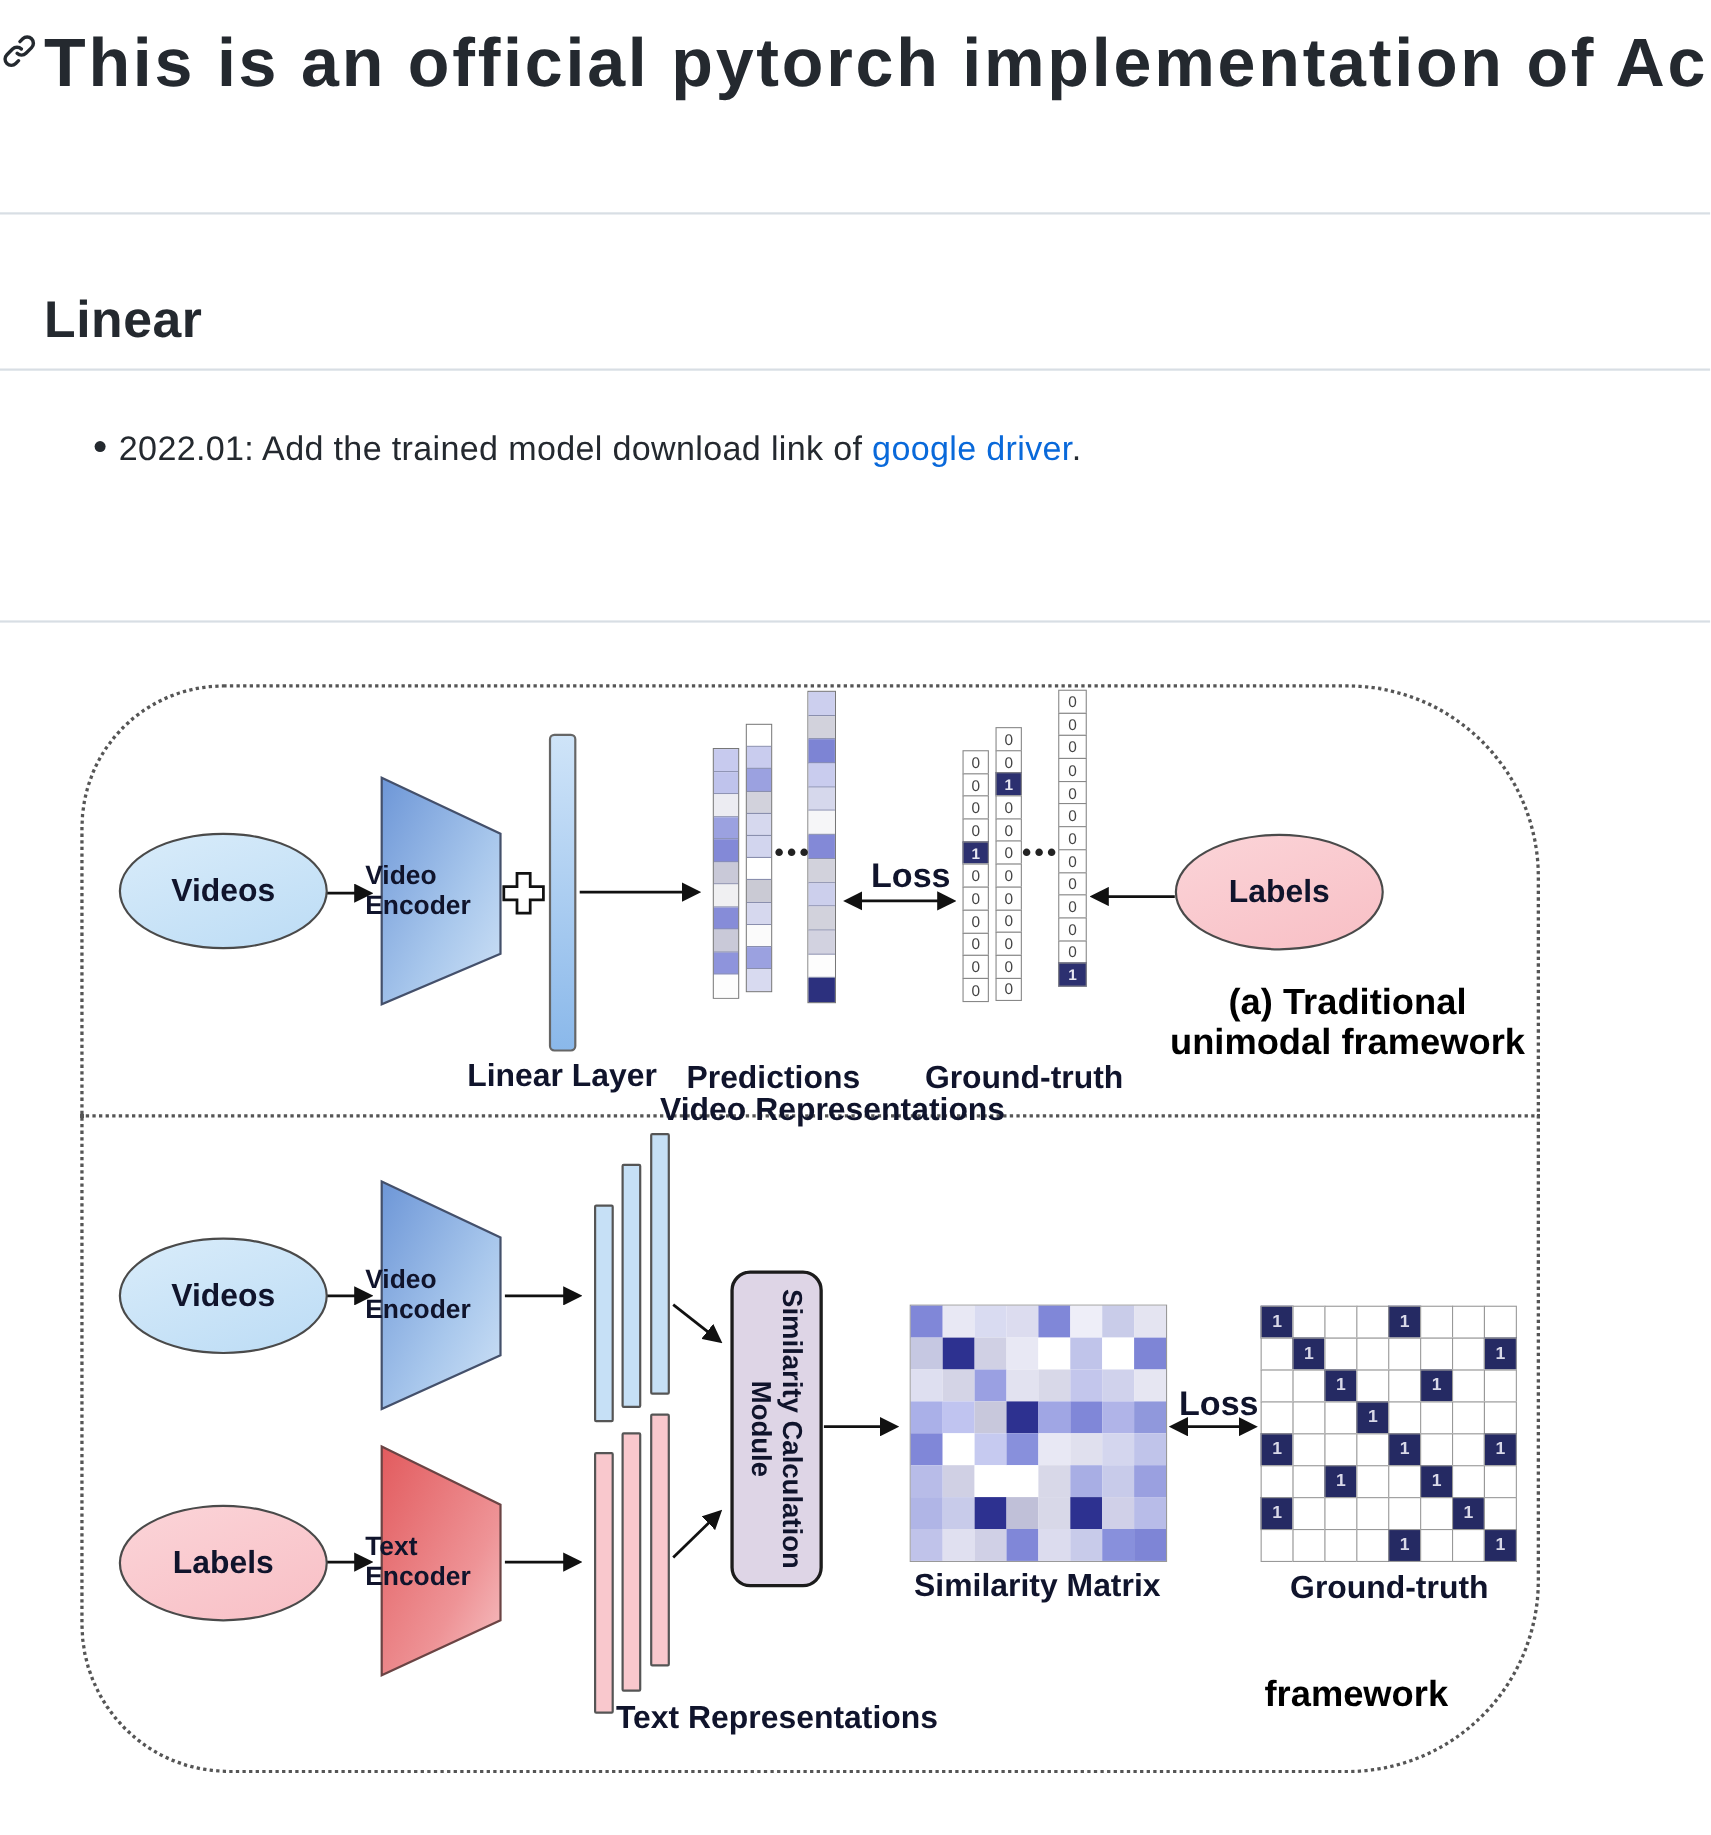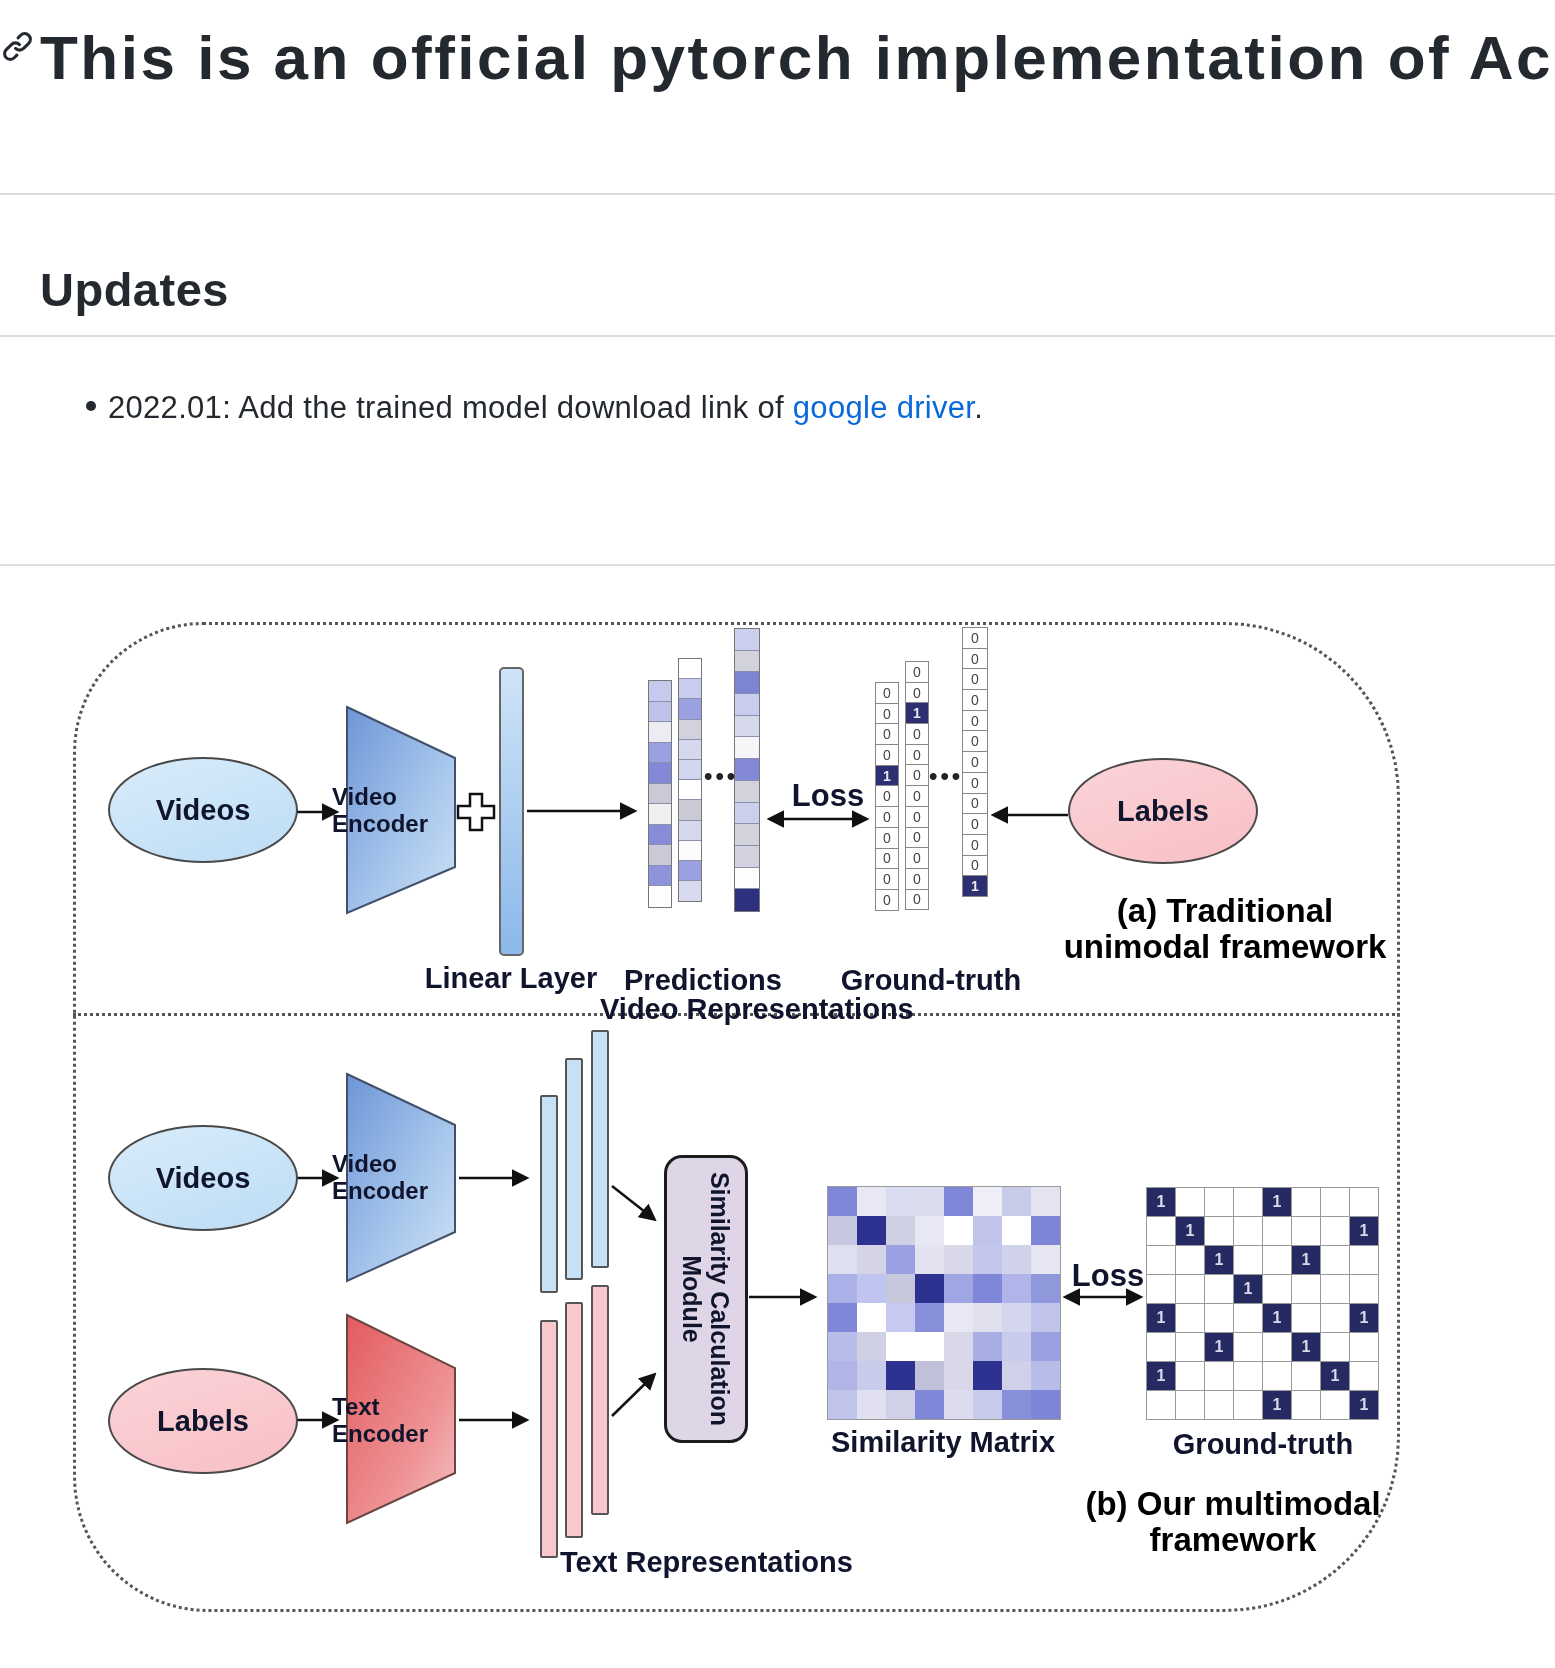--- a/index.html
+++ b/index.html
@@ -110,21 +110,21 @@
 <body>
 
 <div id="page">
 
   <svg class="abs anchor-icon" viewBox="0 0 16 16" fill="currentColor">
     <path d="m7.775 3.275 1.25-1.25a3.5 3.5 0 1 1 4.95 4.95l-2.5 2.5a3.5 3.5 0 0 1-4.95 0 .751.751 0 0 1 .018-1.042.751.751 0 0 1 1.042-.018 1.998 1.998 0 0 0 2.83 0l2.5-2.5a2.002 2.002 0 0 0-2.83-2.83l-1.25 1.25a.751.751 0 0 1-1.042-.018.751.751 0 0 1-.018-1.042Zm-4.69 9.64a1.998 1.998 0 0 0 2.83 0l1.25-1.25a.751.751 0 0 1 1.042.018.751.751 0 0 1 .018 1.042l-1.25 1.25a3.5 3.5 0 1 1-4.95-4.95l2.5-2.5a3.5 3.5 0 0 1 4.95 0 .751.751 0 0 1-.018 1.042.751.751 0 0 1-1.042.018 1.998 1.998 0 0 0-2.83 0l-2.5 2.5a1.998 1.998 0 0 0 0 2.83Z"></path>
   </svg>
   <div class="abs h1-line" id="title-line1">This is an official pytorch implementation of Ac</div>
   <div class="abs hrule" id="hr-title"></div>
 
-  <div class="abs h2" id="updates-heading">Updates</div>
+  <div class="abs h2" id="updates-heading">Linear</div>
   <div class="abs hrule" id="hr-updates"></div>
 
   <div class="abs" id="bullet-dot"></div>
   <div class="abs" id="update-item"><span>2022.01: Add the trained model download link of </span><a href="#">google driver</a><span>.</span></div>
 
   <div class="abs hrule" id="hr-overview"></div>
 
   <div class="abs" id="dashed-frame"></div>
   <div class="abs" id="dashed-divider"></div>
 
@@ -423,15 +423,15 @@
       <div class="mcell"></div>
       <div class="mcell"></div>
       <div class="mcell"></div>
       <div class="mcell one">1</div>
       <div class="mcell"></div>
       <div class="mcell"></div>
       <div class="mcell one">1</div>
     </div>
   <div class="abs diagram-label" id="label-gt-b">Ground-truth</div>
 
-  <div class="abs caption" id="caption-b"><span>(b) Our multimodal</span><br><span>framework</span></div>
+  <div class="abs caption" id="caption-b"><br><span>framework</span></div>
 
 </div>
 
 </body></html>

